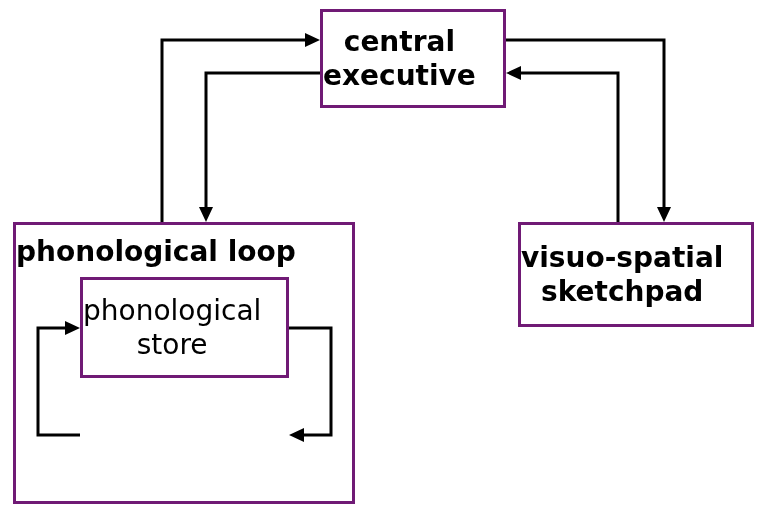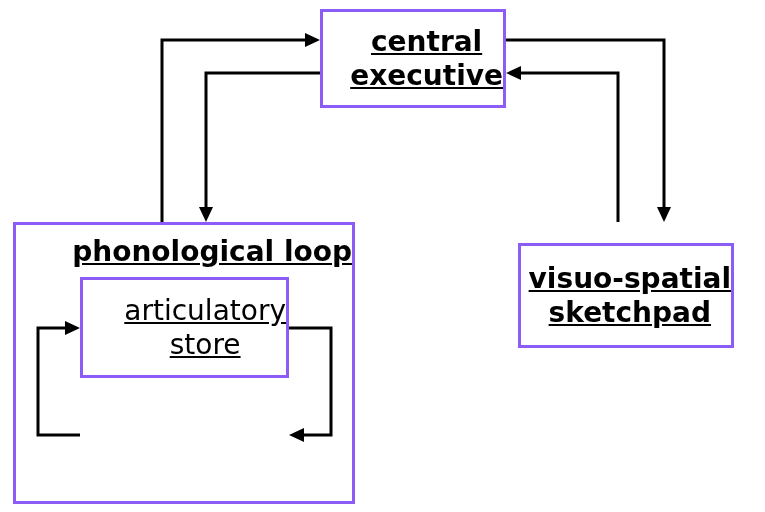--- a/index.html
+++ b/index.html
@@ -12,27 +12,26 @@
     width: 765px;
     height: 512px;
     background: #ffffff;
     font-family: "DejaVu Sans", "Liberation Sans", sans-serif;
     color: #000000;
     overflow: hidden;
   }
   .box {
     position: absolute;
     box-sizing: border-box;
-    border: 3px solid #8b5cf6;
+    border: 3px solid #701a75;
     background: #ffffff;
     display: flex;
     align-items: center;
-    justify-content: flex-end;
+    justify-content: flex-start;
     text-align: center;
-    text-decoration: underline;
   }
   .box-label {
     white-space: pre-line;
     font-size: 28px;
     line-height: 1.2;
   }
   .bold { font-weight: bold; }
 
   
   #central-executive {
@@ -57,23 +56,22 @@
     z-index: 3;
   }
   #articulatory-process {
     left: 80px; top: 387px;
     width: 209px; height: 97px;
     z-index: 3;
   }
   
   #visuo-spatial-sketchpad {
     left: 518px; top: 222px;
-    width: 216px; height: 105px;
+    width: 236px; height: 105px;
     z-index: 2;
-    margin-top: 21px;
   }
 
   svg#connectors {
     position: absolute;
     left: 0; top: 0;
     z-index: 1;
   }
   svg#connectors polyline {
     fill: none;
     stroke: #000000;
@@ -117,21 +115,21 @@
   <div class="box" id="central-executive">
     <div class="box-label bold">central
 executive</div>
   </div>
 
   <div class="box" id="phonological-loop">
     <div class="box-label bold">phonological loop</div>
   </div>
 
   <div class="box" id="phonological-store">
-    <div class="box-label">articulatory
+    <div class="box-label">phonological
 store</div>
   </div>
 
 
   <div class="box" id="visuo-spatial-sketchpad">
     <div class="box-label bold">visuo-spatial
 sketchpad</div>
   </div>
 
   <svg class="loop-layer" width="765" height="512" viewBox="0 0 765 512">

